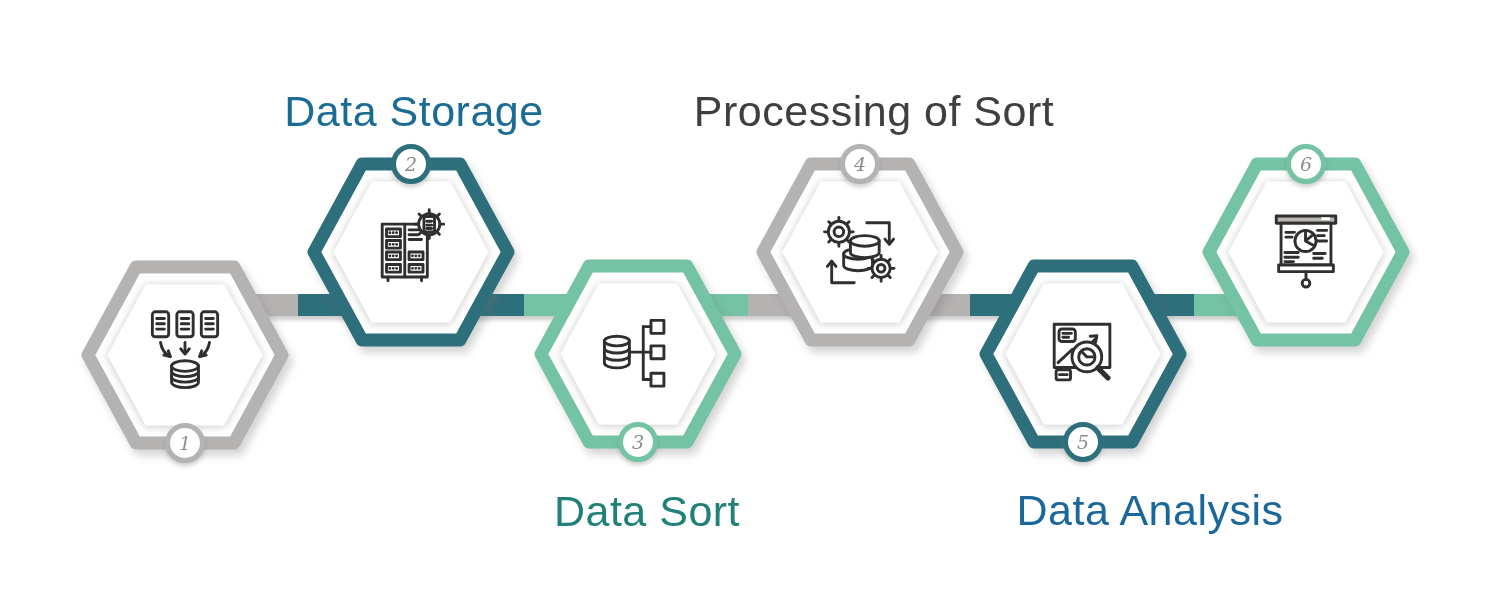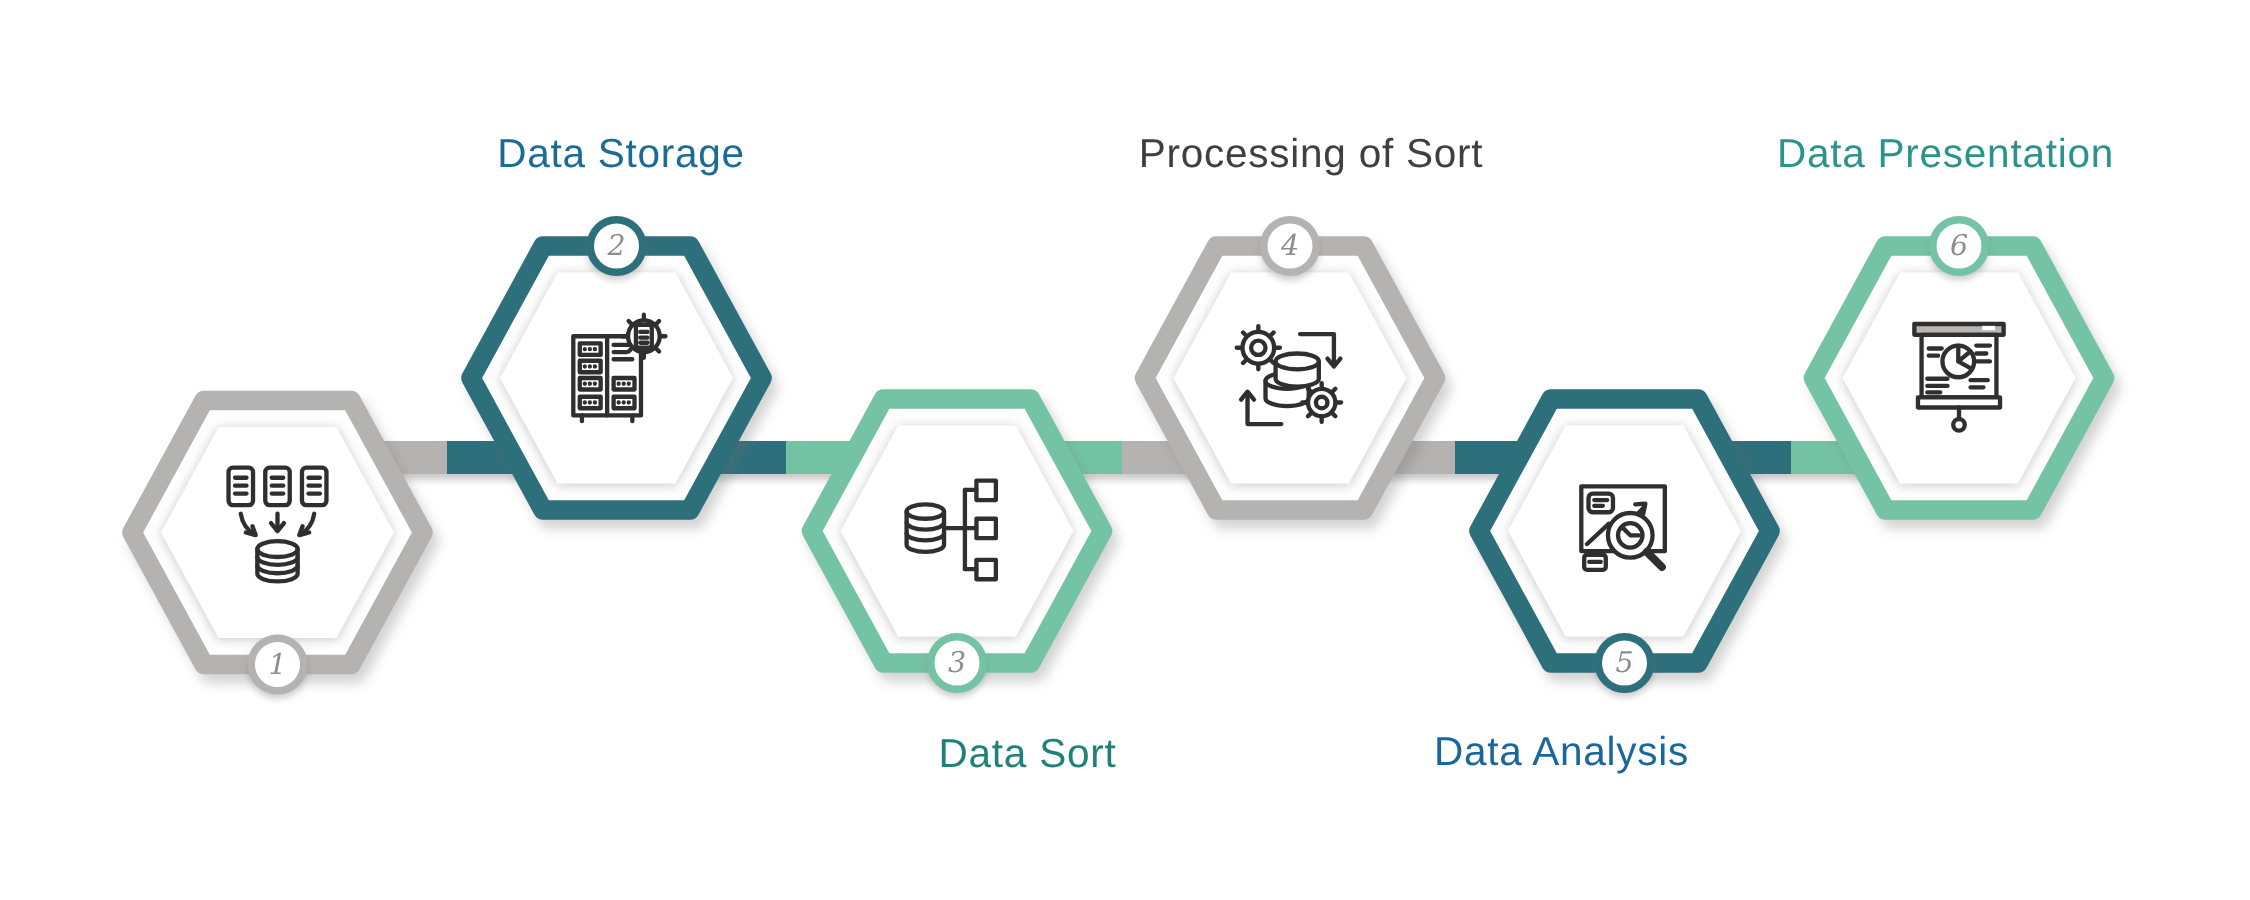--- a/index.html
+++ b/index.html
@@ -20,21 +20,21 @@
   .hex-inner{fill:#ffffff;filter:url(#innerGlow);}
   .num-circle{position:absolute;left:95px;width:40px;height:40px;box-sizing:border-box;border-radius:50%;
               border:5px solid var(--c);background:#ffffff;z-index:4;display:flex;align-items:center;
               justify-content:center;box-shadow:0 3px 4px rgba(120,120,120,0.35);}
   .pos-top .num-circle{top:-3px;}
   .pos-bottom .num-circle{top:173px;}
   .num{font-family:"DejaVu Serif",serif;font-style:italic;font-size:19px;color:#8d8d8d;line-height:1;}
   .icon-svg{position:absolute;left:67px;top:57px;z-index:3;}
 
   
-  .step-label{position:absolute;transform:translateX(-50%);font-size:27px;color:var(--lc);
+  .step-label{position:absolute;transform:translateX(-50%);font-size:43px;color:var(--lc);
               white-space:nowrap;z-index:2;letter-spacing:0.5px;}
 
   .icon-ink{stroke:#2f2f2f;stroke-width:3;fill:none;stroke-linecap:round;stroke-linejoin:round;}
 </style>
 </head>
 <body>
 
 <svg width="0" height="0" style="position:absolute" aria-hidden="true">
   <defs>
     <filter id="innerGlow" x="-50%" y="-50%" width="200%" height="200%">
@@ -133,21 +133,21 @@
         <path d="M55.5,21.5 h8 M55.5,48 h8 M55.5,76.5 h8"></path>
         <rect x="63.5" y="15" width="13.5" height="13.5"></rect>
         <rect x="63.5" y="41.5" width="13.5" height="13.5"></rect>
         <rect x="63.5" y="70" width="13.5" height="13.5"></rect>
       </g>
     </svg>
     <div class="num-circle">
       <span class="num">3</span>
     </div>
   </div>
-  <div class="step-label" style="left: 647px; top: 487px; margin-left: 38px; --c: #74c3a4; --lc: #1f8177;">Data Sort</div>
+  <div class="step-label" style="left: 647px; top: 487px; --c: #74c3a4; --lc: #1f8177;">Data Sort</div>
 
   <div class="step pos-top" style="left: 745px; top: 147px; --c: #b5b2b2; --lc: #3f3f3f;">
     <svg class="hex-svg" width="230" height="210" viewBox="-115 -105 230 210">
       <polygon class="hex-outline" points="-97,0 -49,-88 49,-88 97,0 49,88 -49,88"></polygon>
       <polygon class="hex-inner" points="-77.6,0 -39.2,-70.4 39.2,-70.4 77.6,0 39.2,70.4 -39.2,70.4"></polygon>
     </svg>
     <svg class="icon-svg" width="96" height="96" viewBox="0 0 100 100">
       <g class="icon-ink">
         <path d="M57,19.5 h23.5 v22"></path>
           <path d="M76,36.5 l4.5,5.5 4.5,-5.5"></path>
@@ -188,21 +188,21 @@
         <path d="M54,53 L48.5,47.5 M54,53 h6"></path>
         <path d="M65.5,64.5 L76,75" stroke-width="5.5"></path>
         <rect x="22" y="66.5" width="15" height="10.5" rx="2" fill="#ffffff"></rect>
         <path d="M25.5,71.5 h8"></path>
       </g>
     </svg>
     <div class="num-circle">
       <span class="num">5</span>
     </div>
   </div>
-  <div class="step-label" style="left: 1041px; top: 486px; --c: #2e6f7c; --lc: #19679b;">Data Analysis</div>
+  <div class="step-label" style="left: 1150px; top: 486px; --c: #2e6f7c; --lc: #19679b;">Data Analysis</div>
 
   <div class="step pos-top" style="left: 1191px; top: 147px; --c: #74c3a4; --lc: #2a948c;">
     <svg class="hex-svg" width="230" height="210" viewBox="-115 -105 230 210">
       <polygon class="hex-outline" points="-97,0 -49,-88 49,-88 97,0 49,88 -49,88"></polygon>
       <polygon class="hex-inner" points="-77.6,0 -39.2,-70.4 39.2,-70.4 77.6,0 39.2,70.4 -39.2,70.4"></polygon>
     </svg>
     <svg class="icon-svg" width="96" height="96" viewBox="0 0 100 100">
       <g class="icon-ink">
         <rect x="19" y="12.5" width="62" height="7.5" fill="#b9b5b0"></rect>
         <rect x="66" y="13.8" width="9" height="3" fill="#ffffff" stroke="none"></rect>
@@ -215,15 +215,14 @@
         <path d="M49.5,38.5 V27.5 M49.5,38.5 L58,31.5 M49.5,38.5 L58.5,43.5"></path>
         <rect x="21.5" y="63.5" width="57" height="7" fill="#ffffff"></rect>
         <path d="M50,70.5 v8"></path>
         <circle cx="50" cy="82.5" r="4"></circle>
       </g>
     </svg>
     <div class="num-circle">
       <span class="num">6</span>
     </div>
   </div>
-  <div class="step-label" style="left: 1297px; top: 87px; --c: #74c3a4; --lc: #2a948c;">Data Presentation</div>
 
 </div>
 
 </body></html>

